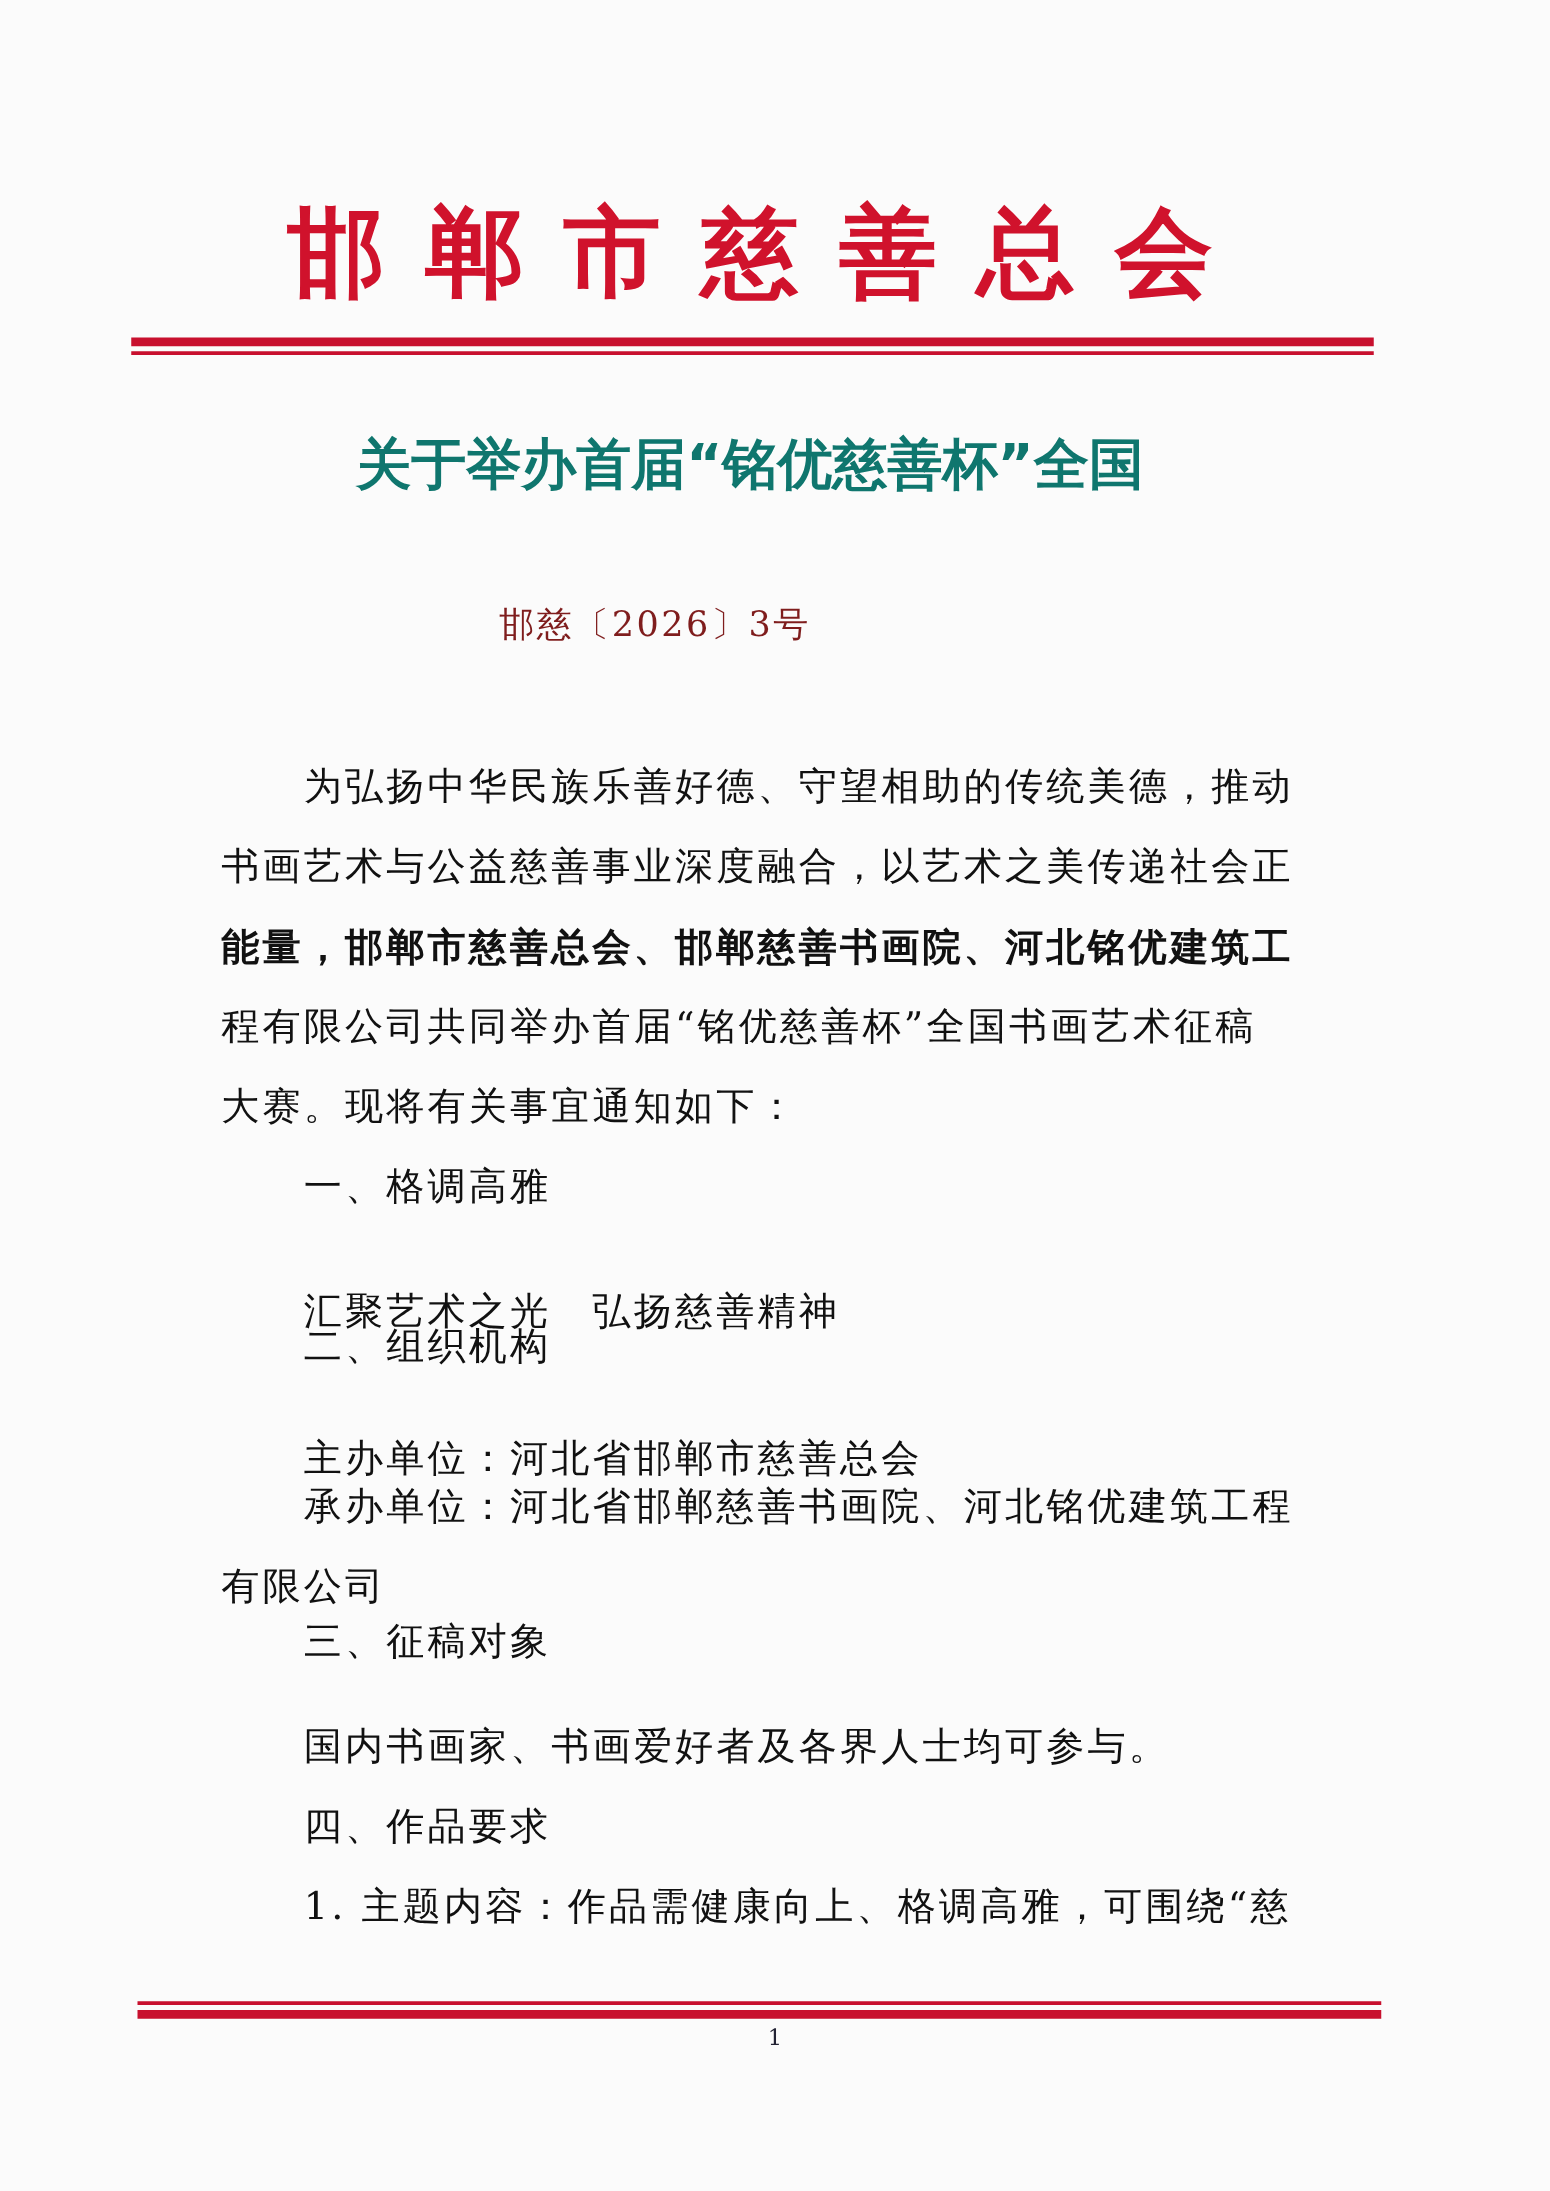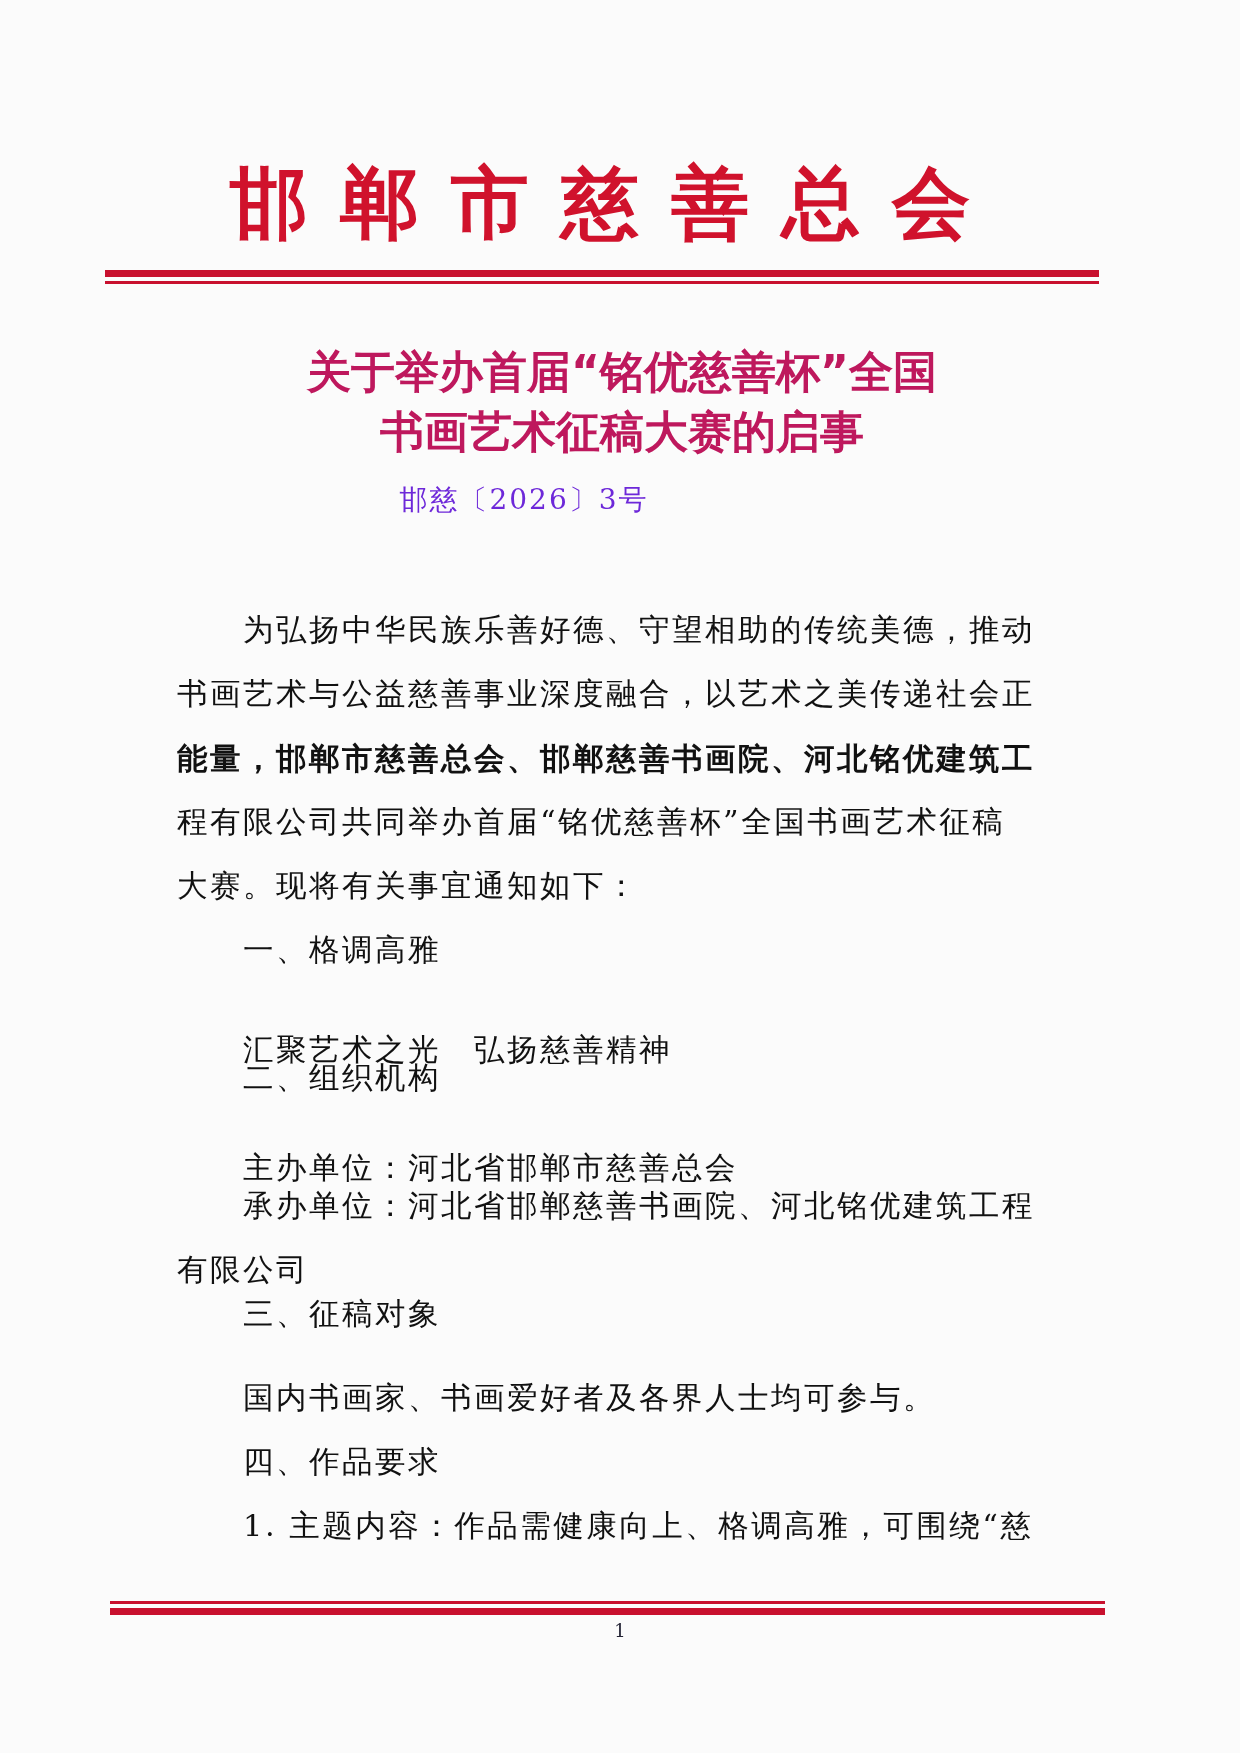--- a/index.html
+++ b/index.html
@@ -22,26 +22,26 @@
       line-height: 90px;
     }
     .org-header span { display: inline-block; }
 
     .rule-thick { position: absolute; background: #c8102e; }
     .rule-thin { position: absolute; background: #c8102e; }
 
     .title {
       position: absolute; left: 0; width: 1200px; text-align: center;
       font-family: "DejaVu Sans", "Liberation Sans", sans-serif;
-      font-weight: bold; font-size: 44px; line-height: 60px; color: #be185d; padding-left: 22px;
+      font-weight: bold; font-size: 44px; line-height: 60px; color: #0f766e;
     }
     .doc-number {
       position: absolute; left: 0; width: 1048px; text-align: center;
       font-family: "DejaVu Serif", "Liberation Serif", serif;
-      font-size: 28px; line-height: 40px; color: #6d28d9;
+      font-size: 28px; line-height: 40px; color: #7f1d1d;
       letter-spacing: 2px;
     }
 
     .body-text {
       position: absolute; left: 177px; width: 862px;
       font-family: "DejaVu Serif", "Liberation Serif", serif;
       font-size: 30.5px; color: #111;
       letter-spacing: 2.5px;
       white-space: nowrap;
     }
@@ -66,21 +66,20 @@
     <span>慈</span>
     <span>善</span>
     <span>总</span>
     <span>会</span>
   </div>
 
   <div class="rule-thick" style="left:105px; top:270px; width:994px; height:7px;"></div>
   <div class="rule-thin" style="left:105px; top:281px; width:994px; height:3px;"></div>
 
   <div class="title" style="top:342px;">关于举办首届“铭优慈善杯”全国</div>
-  <div class="title" style="top:402px;">书画艺术征稿大赛的启事</div>
 
   <div class="doc-number" style="top:480px;">邯慈〔2026〕3号</div>
 
   <div class="body-text" style="top:608px;">
     <div class="line indent" style="top:0px;">为弘扬中华民族乐善好德、守望相助的传统美德，推动</div>
     <div class="line" style="top:64px;">书画艺术与公益慈善事业深度融合，以艺术之美传递社会正</div>
     <div class="line" style="top:128px;font-weight:bold;">能量，邯郸市慈善总会、邯郸慈善书画院、河北铭优建筑工</div>
     <div class="line" style="top:192px;">程有限公司共同举办首届“铭优慈善杯”全国书画艺术征稿</div>
     <div class="line" style="top:256px;">大赛。现将有关事宜通知如下：</div>
     <div class="line indent" style="top:320px;">一、格调高雅</div>

